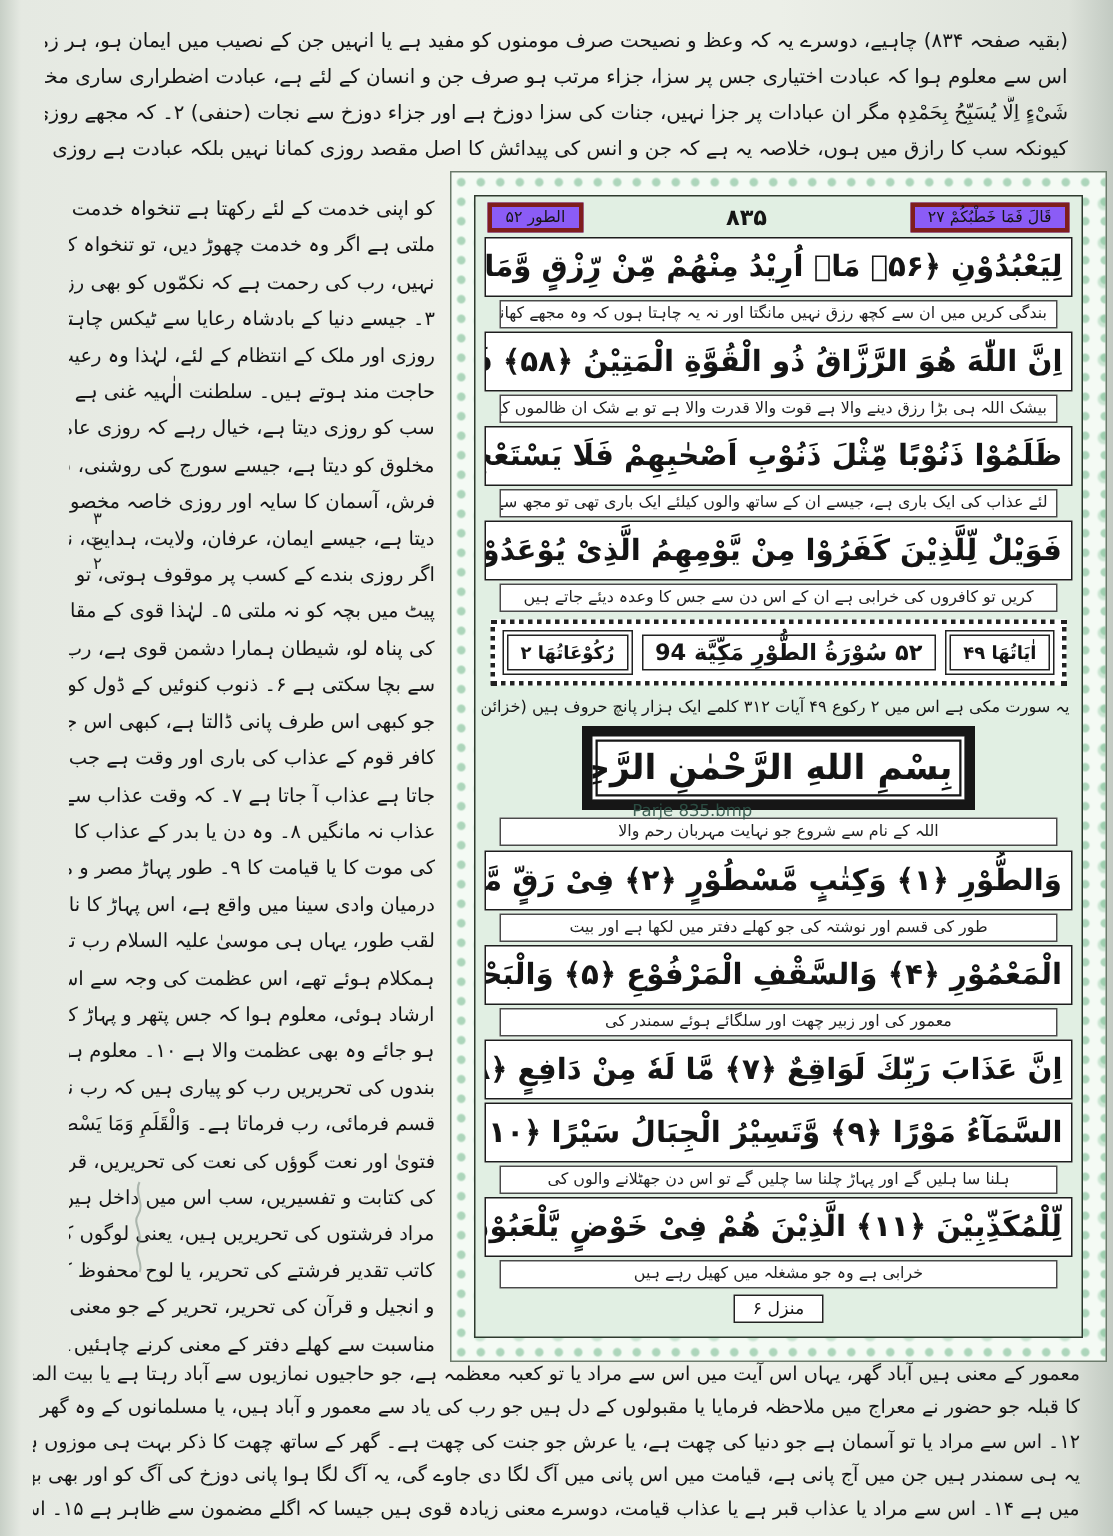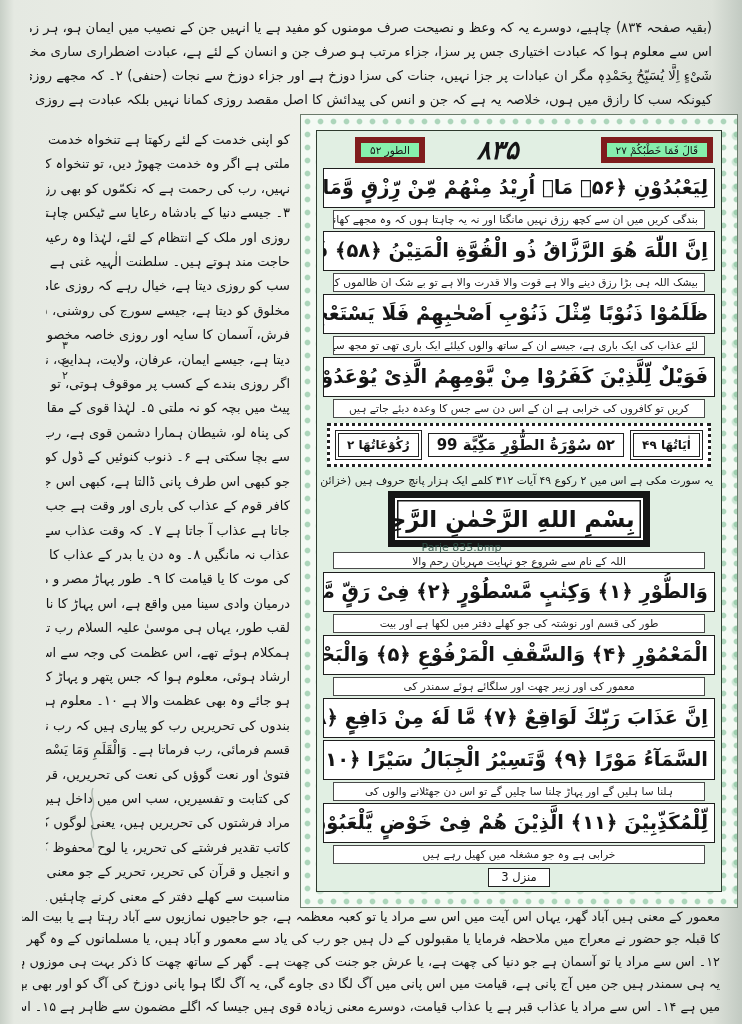--- a/index.html
+++ b/index.html
@@ -37,22 +37,22 @@
       radial-gradient(circle,rgba(134,194,156,.38) 3.4px,rgba(134,194,156,0) 5px),
       #f4faf4;
     background-size:13px 13px,26px 26px;
     background-position:0 0,6px 8px;
   }
   .panel-inner{
     box-sizing:border-box;height:100%;border:1.5px solid #2e3a2e;background:#e1efe3;
     display:flex;flex-direction:column;padding:3px 4px;gap:1px;direction:rtl;
   }
   .panel-header{display:flex;align-items:center;justify-content:space-between;padding:1px 4px;}
-  .hdr-box{border:6px solid #7f1d1d;background:#86efac;font-size:10.5px;padding:1px 9px;white-space:nowrap;margin-left:30px;}
-  .page-num{font-size:26px;font-weight:bold;letter-spacing:2px;font-style:italic;}
+  .hdr-box{border:3px solid #7f1d1d;background:#8b5cf6;font-size:10.5px;padding:1px 9px;white-space:nowrap;}
+  .page-num{font-size:15px;font-weight:bold;letter-spacing:2px;}
   .verse-row{display:flex;flex-direction:column;}
   .ar-box{
     background:#fff;border:1px solid #1d1d1d;margin:1px 2px;padding:1px 6px;
     font-size:19.5px;font-weight:bold;line-height:36px;text-align:center;white-space:nowrap;overflow:hidden;
   }
   .ur-box{
     background:#fff;border:1px solid #4a4a4a;margin:1px 12px;padding:0 6px;
     font-size:10.6px;line-height:17px;text-align:center;white-space:nowrap;overflow:hidden;color:#222;
   }
   .surah-strip{
@@ -175,21 +175,21 @@
           </div>
 
           <div class="verse-row">
             <div class="ar-box">فَوَیْلٌ لِّلَّذِیْنَ كَفَرُوْا مِنْ یَّوْمِهِمُ الَّذِیْ یُوْعَدُوْنَ ﴿۶۰﴾</div>
             <div class="ur-box">کریں تو کافروں کی خرابی ہے ان کے اس دن سے جس کا وعدہ دیئے جاتے ہیں</div>
           </div>
         </div>
 
       <div class="surah-strip">
         <div class="side-box">اٰیَاتُهَا ۴۹</div>
-        <div class="title-box">۵۲ سُوْرَةُ الطُّوْرِ مَکِّیَّة 99</div>
+        <div class="title-box">۵۲ سُوْرَةُ الطُّوْرِ مَکِّیَّة 94</div>
         <div class="side-box">رُکُوْعَاتُهَا ۲</div>
       </div>
 
       <div class="info-line">یہ سورت مکی ہے اس میں ۲ رکوع ۴۹ آیات ۳۱۲ کلمے ایک ہزار پانچ حروف ہیں (خزائن)</div>
 
       <div class="bismillah-wrap">
         <div class="bismillah-box">بِسْمِ اللهِ الرَّحْمٰنِ الرَّحِیْمِ ○</div>
         <div class="watermark">Parje 835.bmp</div>
       </div>
       <div class="ur-box" style="margin-top:4px;">اللہ کے نام سے شروع جو نہایت مہربان رحم والا</div>
@@ -214,21 +214,21 @@
             <div class="ar-box">السَّمَآءُ مَوْرًا ﴿۹﴾ وَّتَسِیْرُ الْجِبَالُ سَیْرًا ﴿۱۰﴾ فَوَیْلٌ یَّوْمَىِٕذٍ</div>
             <div class="ur-box">ہلنا سا ہلیں گے اور پہاڑ چلنا سا چلیں گے تو اس دن جھٹلانے والوں کی</div>
           </div>
 
           <div class="verse-row">
             <div class="ar-box">لِّلْمُكَذِّبِیْنَ ﴿۱۱﴾ الَّذِیْنَ هُمْ فِیْ خَوْضٍ یَّلْعَبُوْنَ ﴿۱۲﴾</div>
             <div class="ur-box">خرابی ہے وہ جو مشغلہ میں کھیل رہے ہیں</div>
           </div>
         </div>
 
-      <div class="manzil-badge">منزل 3</div>
+      <div class="manzil-badge">منزل ۶</div>
 
     </div>
   </div>
 
   <div class="footer-block">
 
   <div class="cline">معمور کے معنی ہیں آباد گھر، یہاں اس آیت میں اس سے مراد یا تو کعبہ معظمہ ہے، جو حاجیوں نمازیوں سے آباد رہتا ہے یا بیت المعمور جو ساتویں آسمان پر ہے، فرشتوں</div>
       <div class="cline">کا قبلہ جو حضور نے معراج میں ملاحظہ فرمایا یا مقبولوں کے دل ہیں جو رب کی یاد سے معمور و آباد ہیں، یا مسلمانوں کے وہ گھر جو اللہ کے ذکروں سے آباد ہوں (روح)</div>
       <div class="cline">۱۲۔ اس سے مراد یا تو آسمان ہے جو دنیا کی چھت ہے، یا عرش جو جنت کی چھت ہے۔ گھر کے ساتھ چھت کا ذکر بہت ہی موزوں ہے (خزائن و روح) ۱۳۔ اس سے مراد</div>
       <div class="cline">یہ ہی سمندر ہیں جن میں آج پانی ہے، قیامت میں اس پانی میں آگ لگا دی جاوے گی، یہ آگ لگا ہوا پانی دوزخ کی آگ کو اور بھی بھڑکا دے گا، جیسا کہ حدیث شریف</div>

